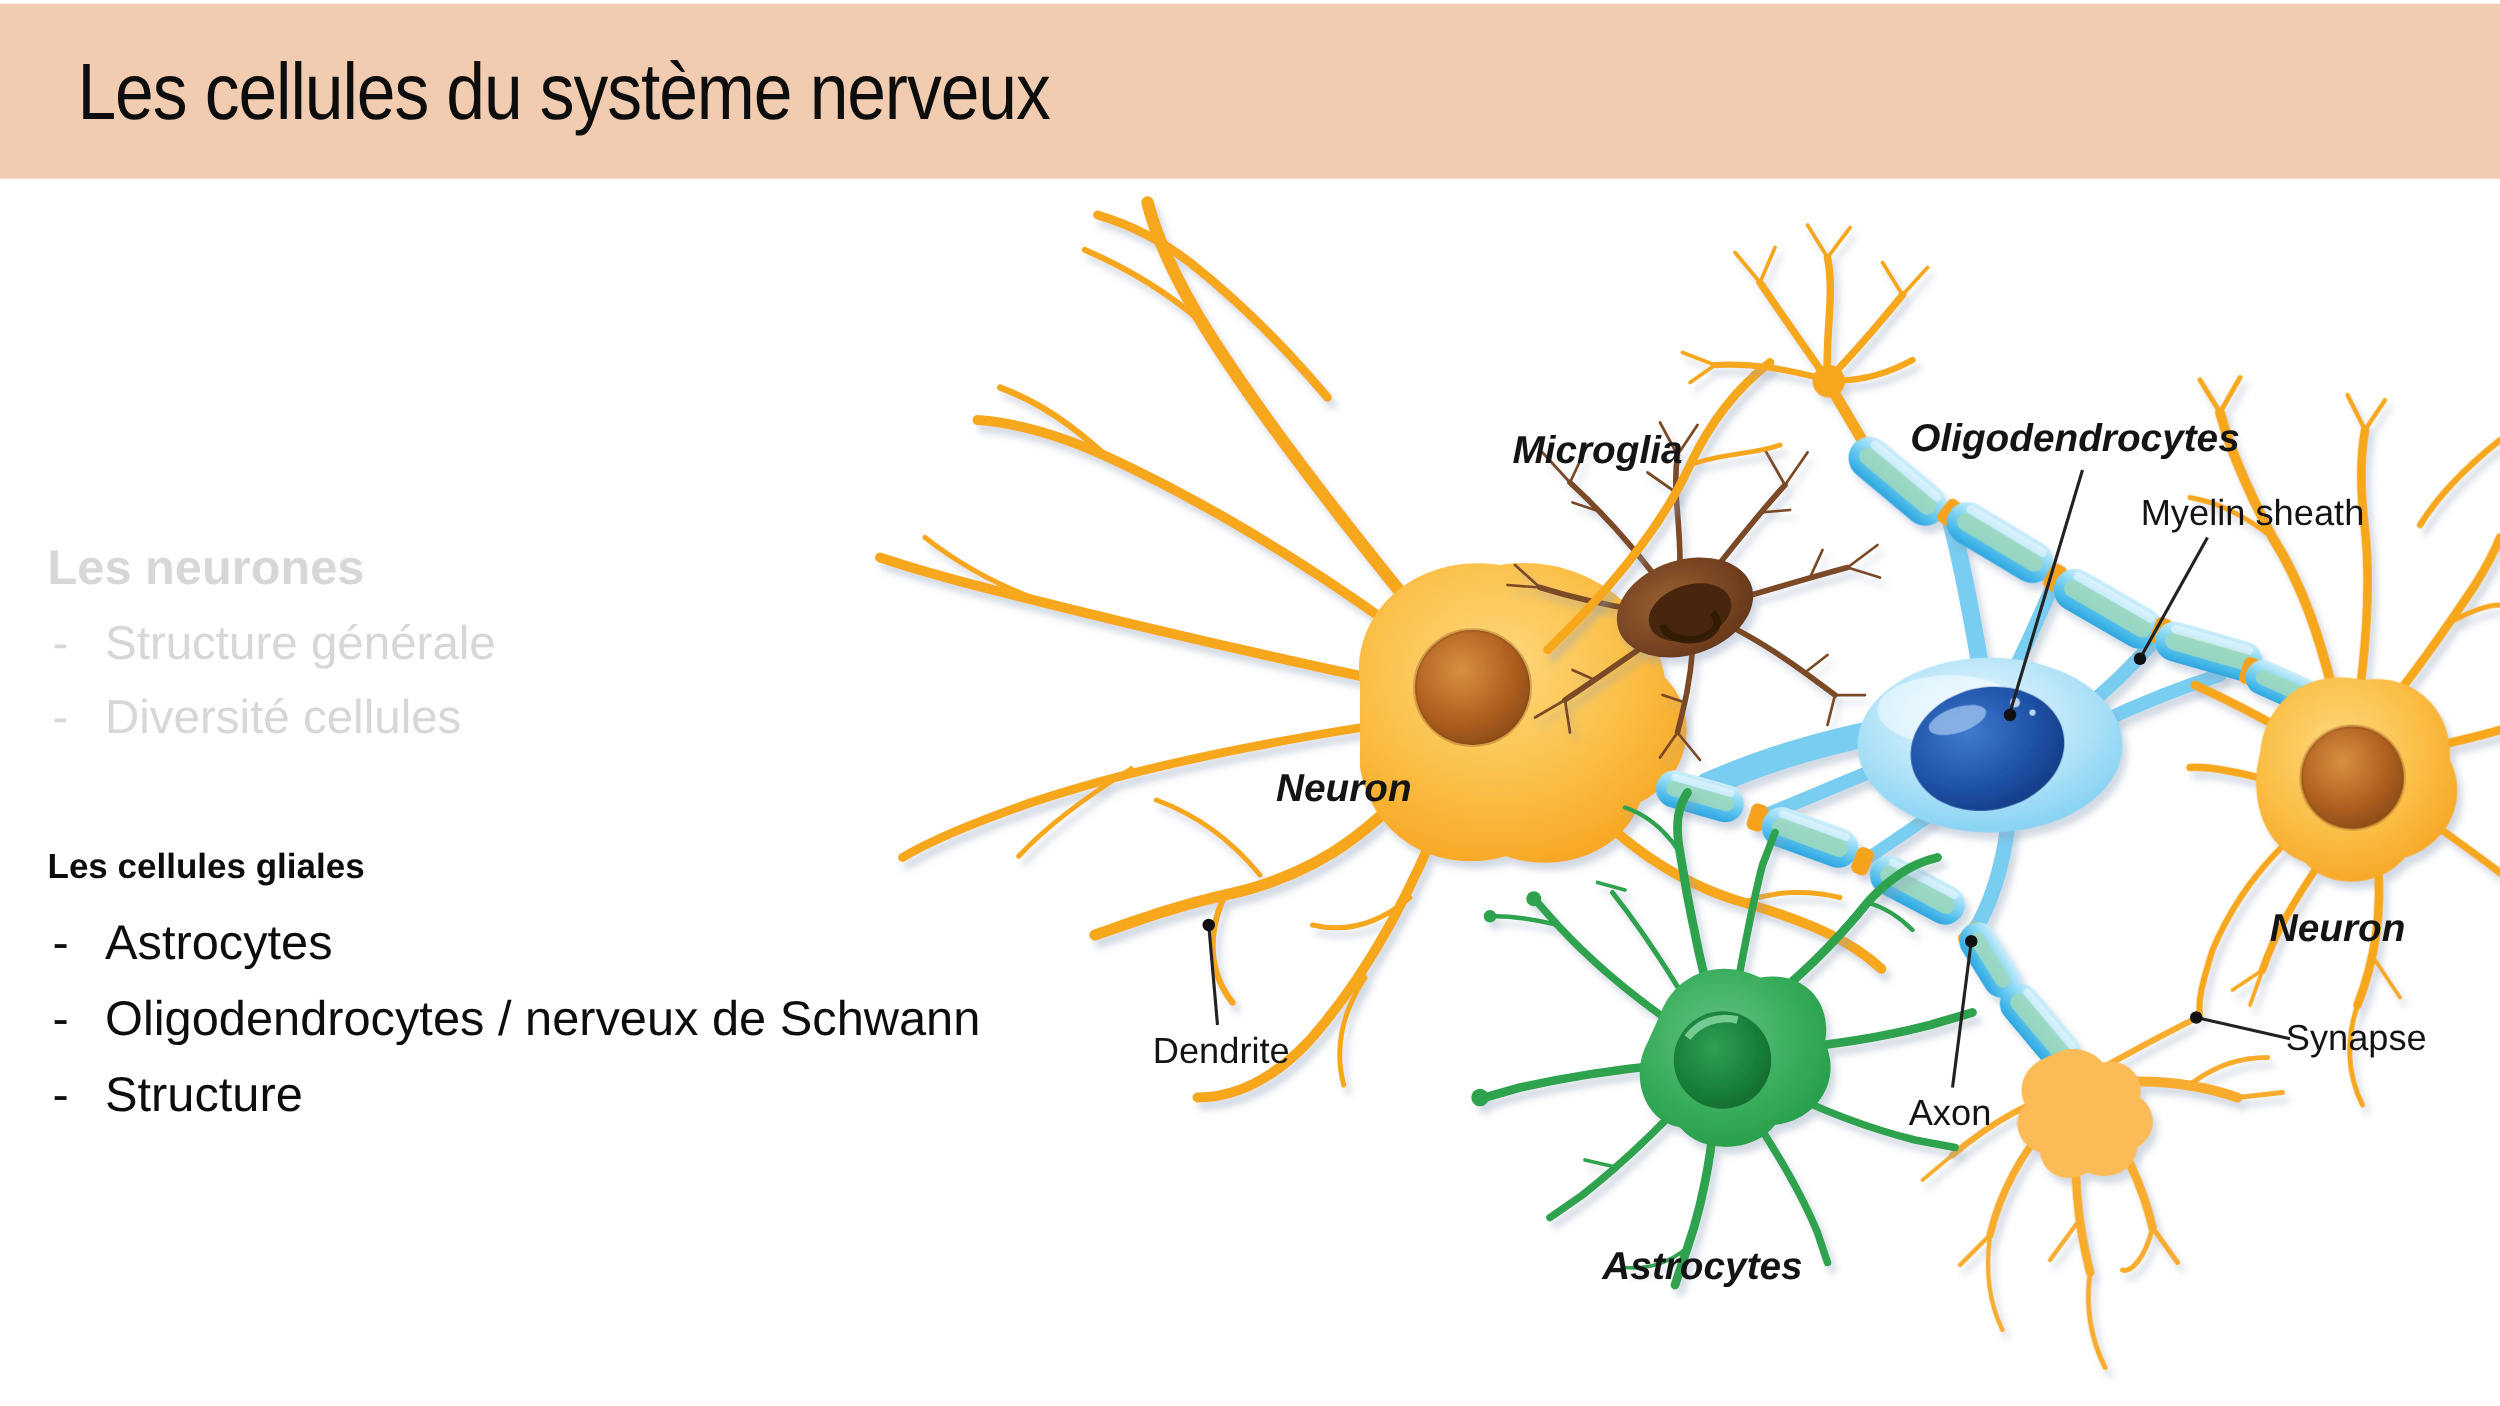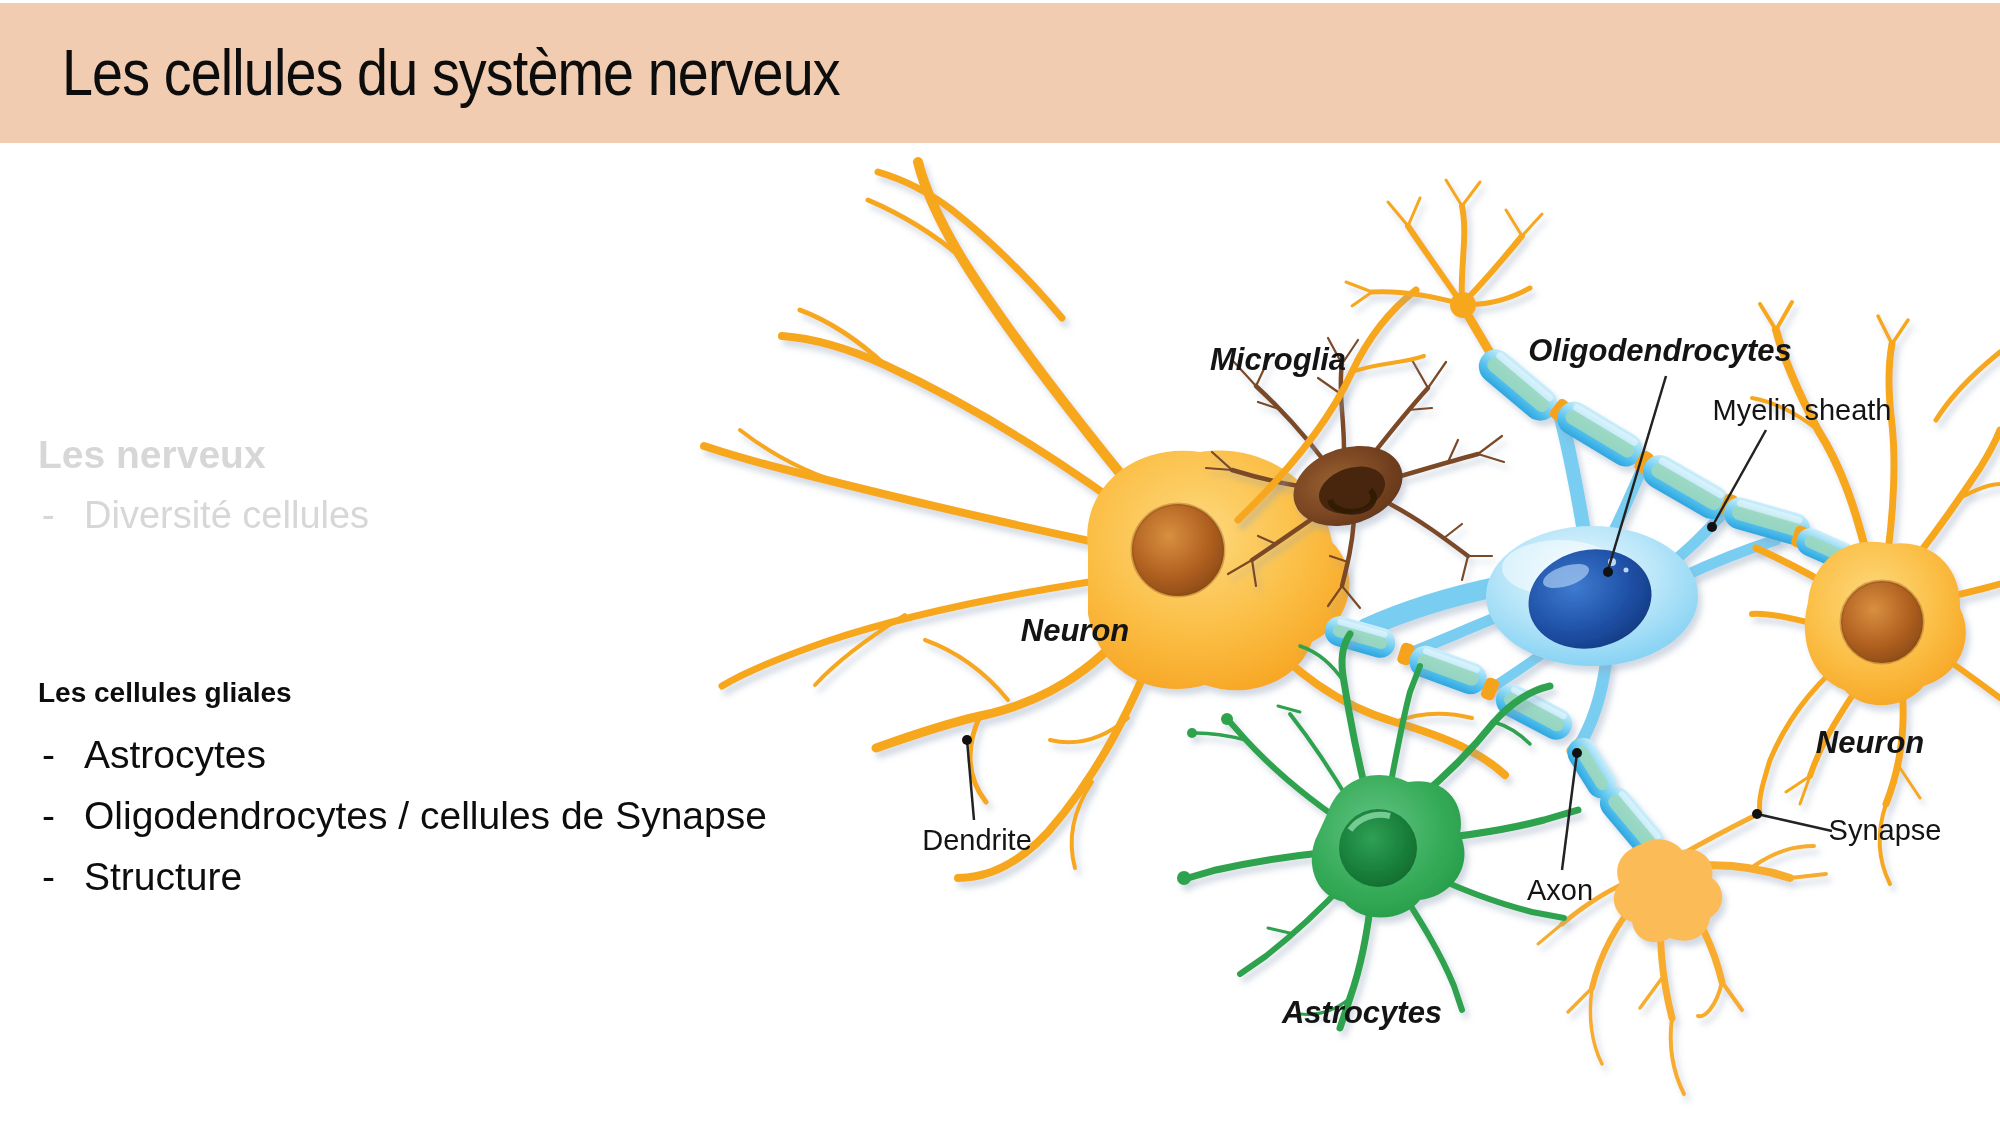--- a/index.html
+++ b/index.html
@@ -30,39 +30,40 @@
   .partLabel{font-weight:400;font-size:29px;}
 </style>
 </head>
 <body>
 
 <header class="titlebar">
   <div class="title">Les cellules du système nerveux</div>
 </header>
 
 <div class="textblock block-gray">
-  <div class="heading">Les nerveux</div>
-  <div class="li">
-    <span class="dash">-</span>
+  <div class="heading">Les neurones</div>
+  <div class="li">
+    <span class="dash">-</span>
+    <span>Structure générale</span>
   </div>
   <div class="li">
     <span class="dash">-</span>
     <span>Diversité cellules</span>
   </div>
 </div>
 
 <div class="textblock block-black">
   <div class="heading">Les cellules gliales</div>
   <div class="li">
     <span class="dash">-</span>
     <span>Astrocytes</span>
   </div>
   <div class="li">
     <span class="dash">-</span>
-    <span>Oligodendrocytes / cellules de Synapse</span>
+    <span>Oligodendrocytes / nerveux de Schwann</span>
   </div>
   <div class="li">
     <span class="dash">-</span>
     <span>Structure</span>
   </div>
 </div>
 
 <svg class="diagram" viewBox="0 0 2000 1125">
   <defs>
     <filter id="sh" x="-25%" y="-25%" width="150%" height="150%">

